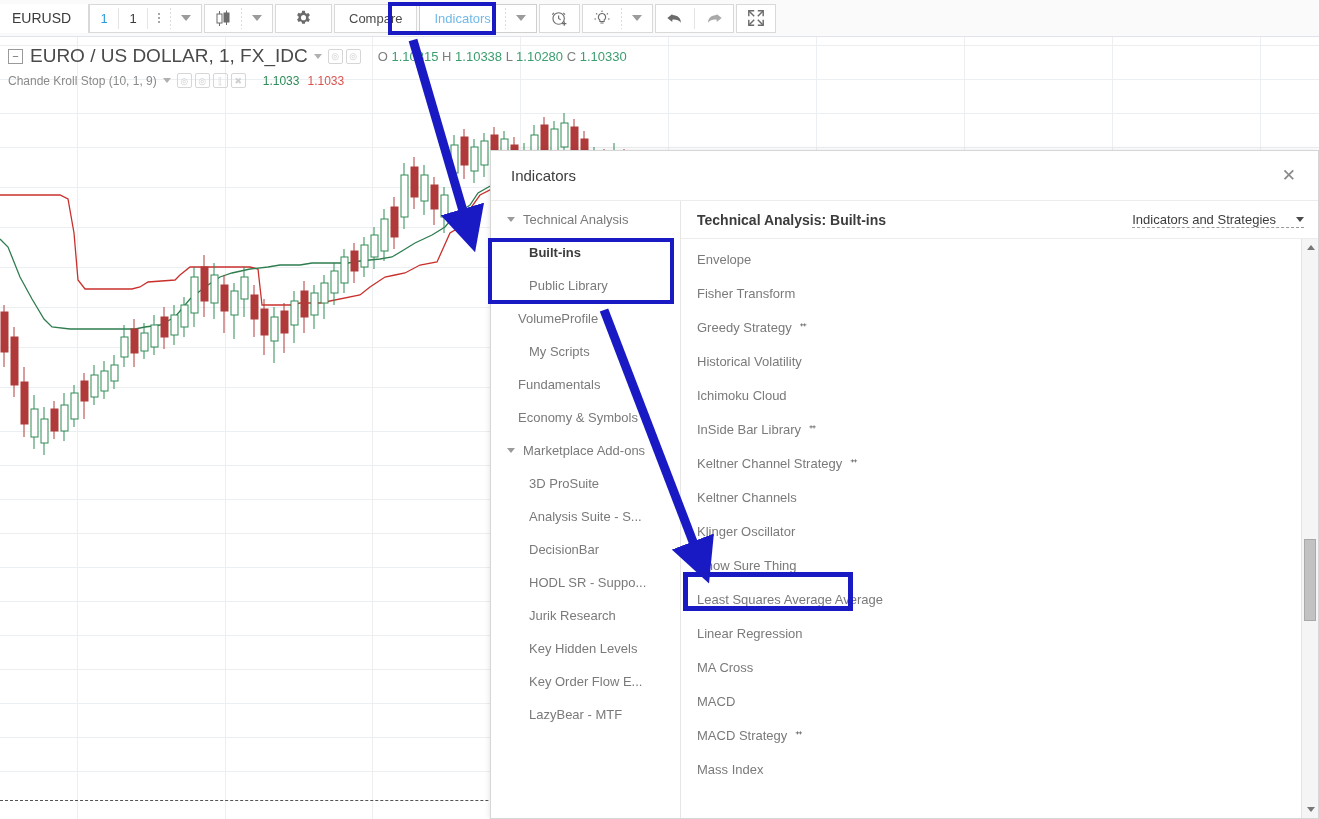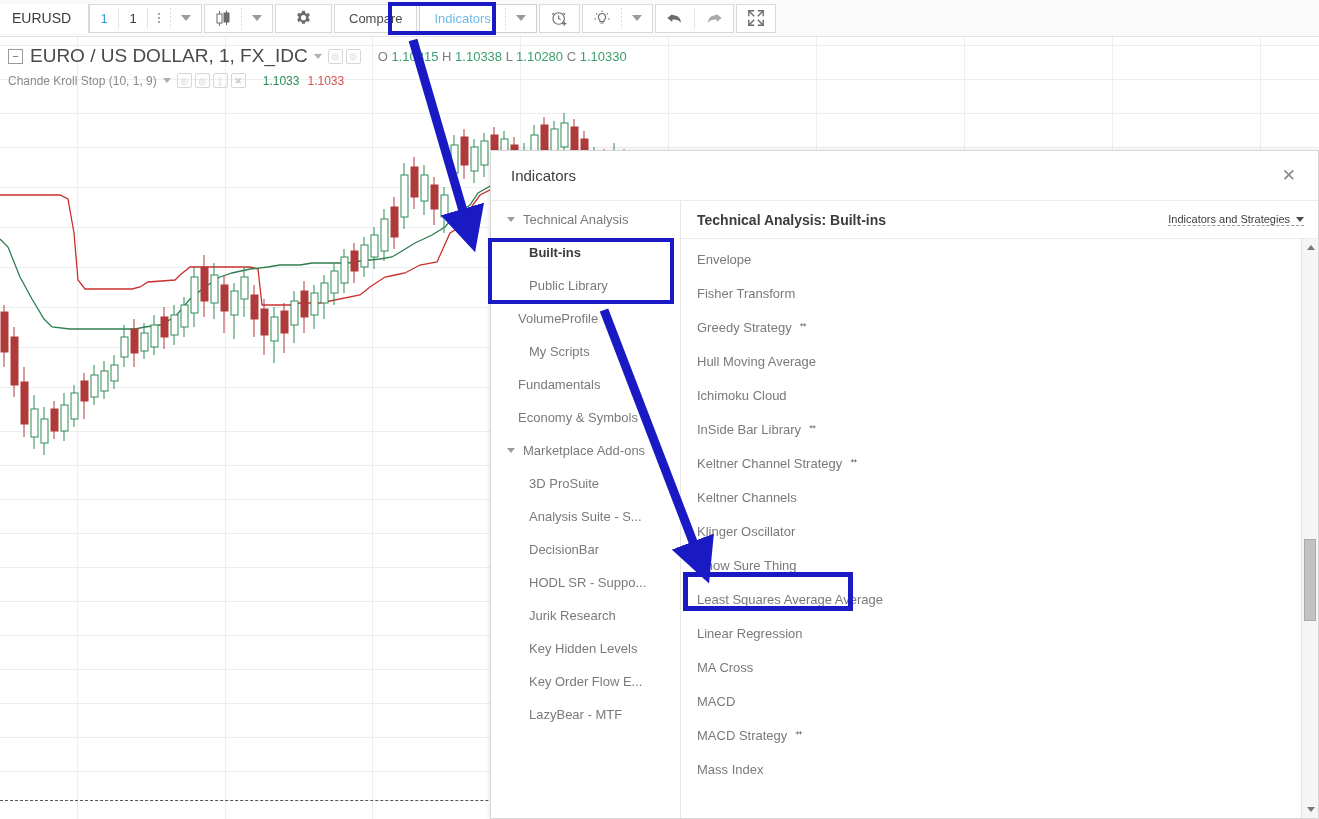--- a/index.html
+++ b/index.html
@@ -105,21 +105,21 @@
   .side-item { height: 33px; display:flex; align-items:center; font-size:13px; color:#7a7a7a; cursor:default; position:relative;}
   .side-item.group { padding-left: 16px; }
   .side-item.child { padding-left: 38px; }
   .side-item.lvl2 { padding-left: 27px; }
   .side-item.sel { color:#3c3c3c; font-weight:bold; }
   .tri { width:0;height:0;border-left:4.5px solid transparent;border-right:4.5px solid transparent;border-top:5px solid #9b9b9b; margin-right:8px; flex:0 0 auto;}
 
   .dlg-main { flex:1; display:flex; flex-direction:column; min-width:0; position:relative;}
   .main-head { height: 38px; display:flex; align-items:center; justify-content:space-between; padding: 0 14px 0 16px; box-sizing:border-box; border-bottom: 1px solid #ececec;}
   .main-head-title { font-size: 14px; font-weight: bold; color:#3c3c3c; }
-  .filter-btn { font-size: 11px; color:#3c3c3c; border-bottom: 1px dashed #9a9a9a; cursor:pointer; display:flex; align-items:center; gap:6px;}
+  .filter-btn { font-size: 13px; color:#3c3c3c; border-bottom: 1px dashed #9a9a9a; cursor:pointer; display:flex; align-items:center; gap:20px;}
   .filter-caret { width:0;height:0;border-left:4px solid transparent;border-right:4px solid transparent;border-top:5px solid #4a4a4a;}
 
   .ind-list { flex:1; overflow:hidden; padding-top: 3px; position:relative;}
   .ind-item { height: 34px; display:flex; align-items:center; padding-left: 16px; font-size:13px; color:#7a7a7a; cursor:default;}
   .badge { margin-left: 8px; font-size: 12px; color:#555; letter-spacing:-1px; }
 
   
   .vscroll { position:absolute; right:0; top:38px; bottom:0; width:17px; background:#f5f5f5; border-left:1px solid #e4e4e4; box-sizing:border-box;}
   .vs-arrow { width:17px; height:17px; display:flex; align-items:center; justify-content:center;}
   .vs-up { width:0;height:0;border-left:4px solid transparent;border-right:4px solid transparent;border-bottom:5px solid #777;}
@@ -544,21 +544,21 @@
               <span>Envelope</span>
             </div>
             <div class="ind-item">
               <span>Fisher Transform</span>
             </div>
             <div class="ind-item">
               <span>Greedy Strategy</span>
               <span class="badge">⁺⁺</span>
             </div>
             <div class="ind-item">
-              <span>Hull Moving Average</span>
+              <span>Historical Volatility</span>
             </div>
             <div class="ind-item">
               <span>Ichimoku Cloud</span>
             </div>
             <div class="ind-item">
               <span>InSide Bar Library</span>
               <span class="badge">⁺⁺</span>
             </div>
             <div class="ind-item">
               <span>Keltner Channel Strategy</span>

